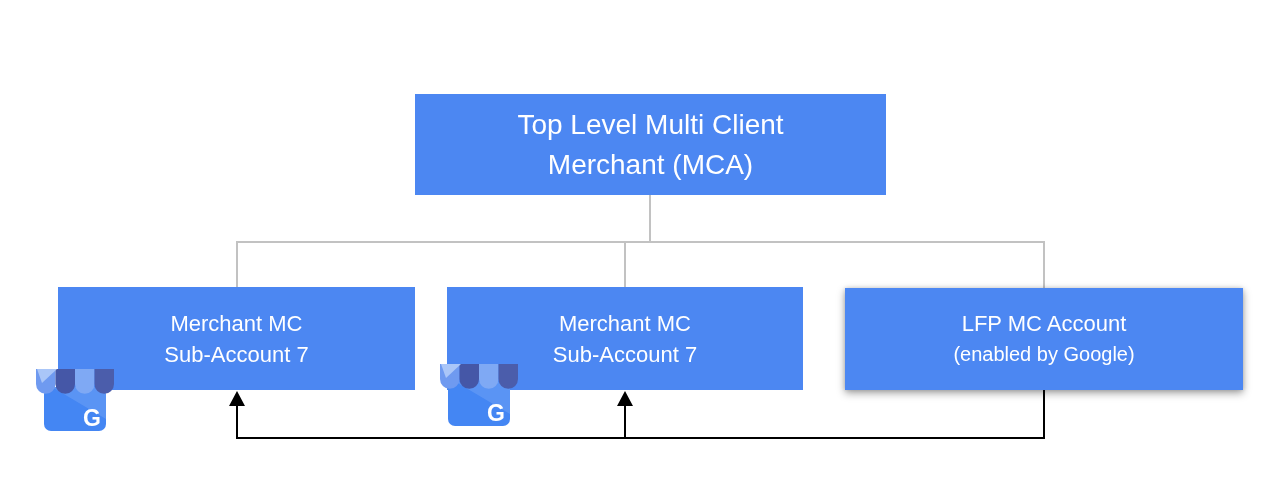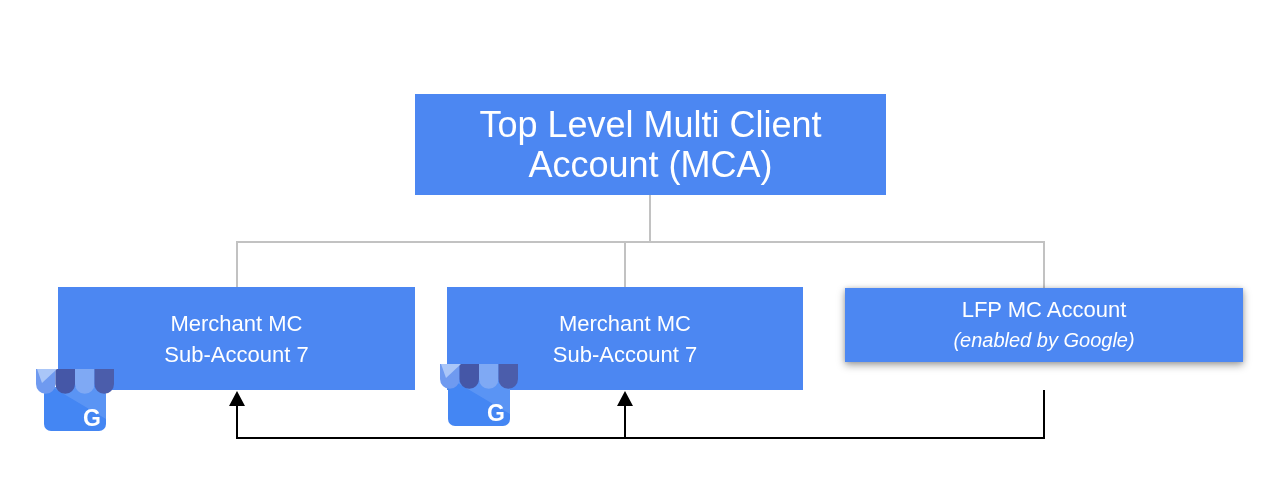--- a/index.html
+++ b/index.html
@@ -14,26 +14,26 @@
     position:absolute;
     background:#4c87f2;
     color:#ffffff;
     display:flex;
     flex-direction:column;
     align-items:center;
     justify-content:center;
     text-align:center;
   }
   .node .l1,.node .l2{display:block;}
-  #node-mca{left:415px;top:94px;width:471px;height:101px;font-size:36px;line-height:40px;}
+  #node-mca{left:415px;top:94px;width:471px;height:101px;font-size:28px;line-height:40px;}
   #node-sub1{left:58px;top:287px;width:357px;height:103px;font-size:22px;line-height:31px;}
   #node-sub2{left:447px;top:287px;width:356px;height:103px;font-size:22px;line-height:31px;}
-  #node-lfp{left:845px;top:288px;width:398px;height:74px;font-size:22px;line-height:31px;
+  #node-lfp{left:845px;top:288px;width:398px;height:102px;font-size:22px;line-height:31px;
             box-shadow:0 3px 8px rgba(0,0,0,0.38), 0 0 4px rgba(0,0,0,0.12);}
-  #node-lfp .l2{font-size:20px;font-style:italic;}
+  #node-lfp .l2{font-size:20px;}
 
   .line{position:absolute;}
   .gray{background:#c2c2c2;}
   .black{background:#000000;}
 
   
   #g-stem   {left:649px;top:195px;width:2px;height:47px;}
   #g-rail   {left:236px;top:241px;width:809px;height:2px;}
   #g-drop1  {left:236px;top:241px;width:2px;height:46px;}
   #g-drop2  {left:624px;top:241px;width:2px;height:46px;}
@@ -71,21 +71,21 @@
 
   <div class="line black" id="b-down-lfp"></div>
   <div class="line black" id="b-rail"></div>
   <div class="line black" id="b-up1"></div>
   <div class="line black" id="b-up2"></div>
   <div class="arrowhead" id="arrow1"></div>
   <div class="arrowhead" id="arrow2"></div>
 
   <div class="node" id="node-mca">
     <span class="l1">Top Level Multi Client</span>
-    <span class="l2">Account (MCA)</span>
+    <span class="l2">Merchant (MCA)</span>
   </div>
 
   <div class="node" id="node-sub1">
     <span class="l1">Merchant MC</span>
     <span class="l2">Sub-Account 7</span>
   </div>
 
   <div class="node" id="node-sub2">
     <span class="l1">Merchant MC</span>
     <span class="l2">Sub-Account 7</span>

